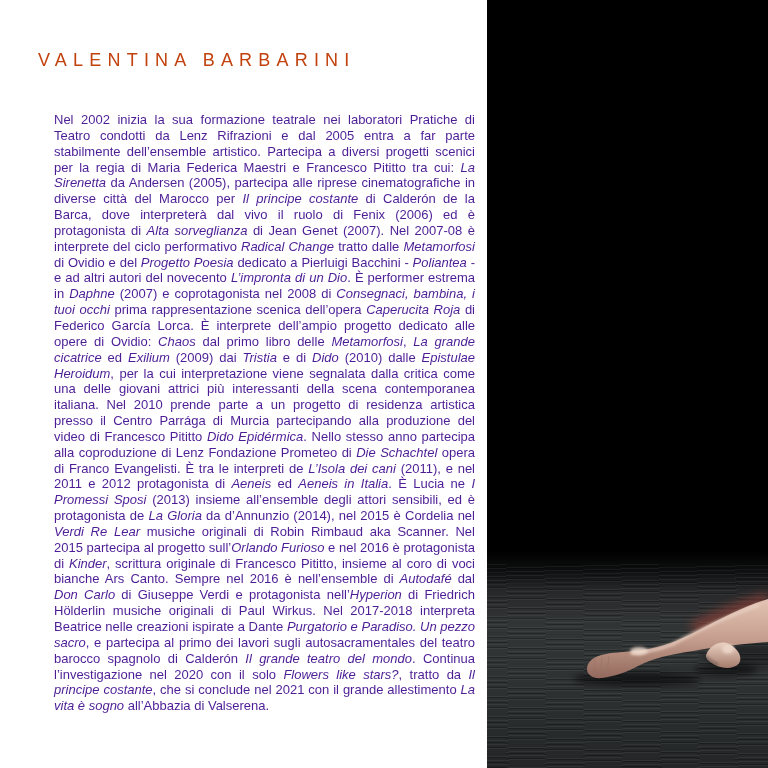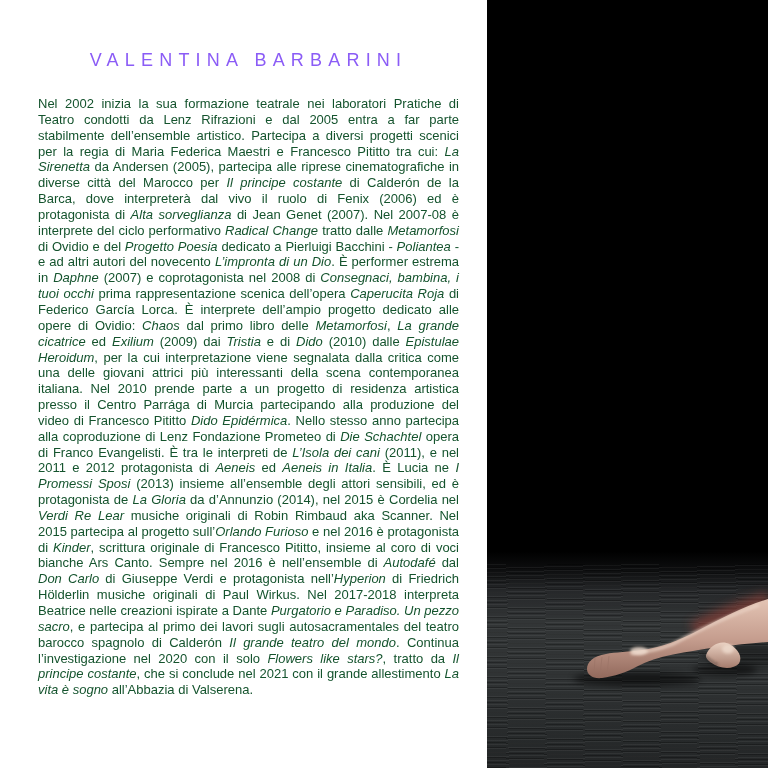--- a/index.html
+++ b/index.html
@@ -2,27 +2,27 @@
 <html><head>
 <meta charset="utf-8">
 <style>
   html,body { margin:0; padding:0; background:#ffffff; }
   .page {
     position:relative; width:768px; height:768px; overflow:hidden;
     background:#ffffff; font-family:"Liberation Sans", sans-serif;
   }
   .title {
     position:absolute; left:38px; top:50px; width:421px; margin:0;
-    text-align:center; font-size:18px; font-weight:400;
-    letter-spacing:6.2px; color:#8b5cf6; white-space:nowrap;
+    text-align:left; font-size:18px; font-weight:400;
+    letter-spacing:6.2px; color:#c2410c; white-space:nowrap;
   }
   .bio {
-    position:absolute; left:38px; top:96px; width:421px; margin:0;
+    position:absolute; left:38px; top:96px; width:421px; margin:16px;
     font-size:13px; line-height:15.85px; text-align:justify;
-    color:#14532d;
+    color:#4c1d95;
   }
   .bio .it { font-style:italic; }
   .photo {
     position:absolute; left:487px; top:0; width:281px; height:768px;
     background:#000; overflow:hidden;
   }
   .floor {
     position:absolute; left:0; top:0; right:0; bottom:0;
     background:linear-gradient(180deg,
       #000000 0%, #000000 71.8%, #0e0f10 74.3%, #26282a 77%,

